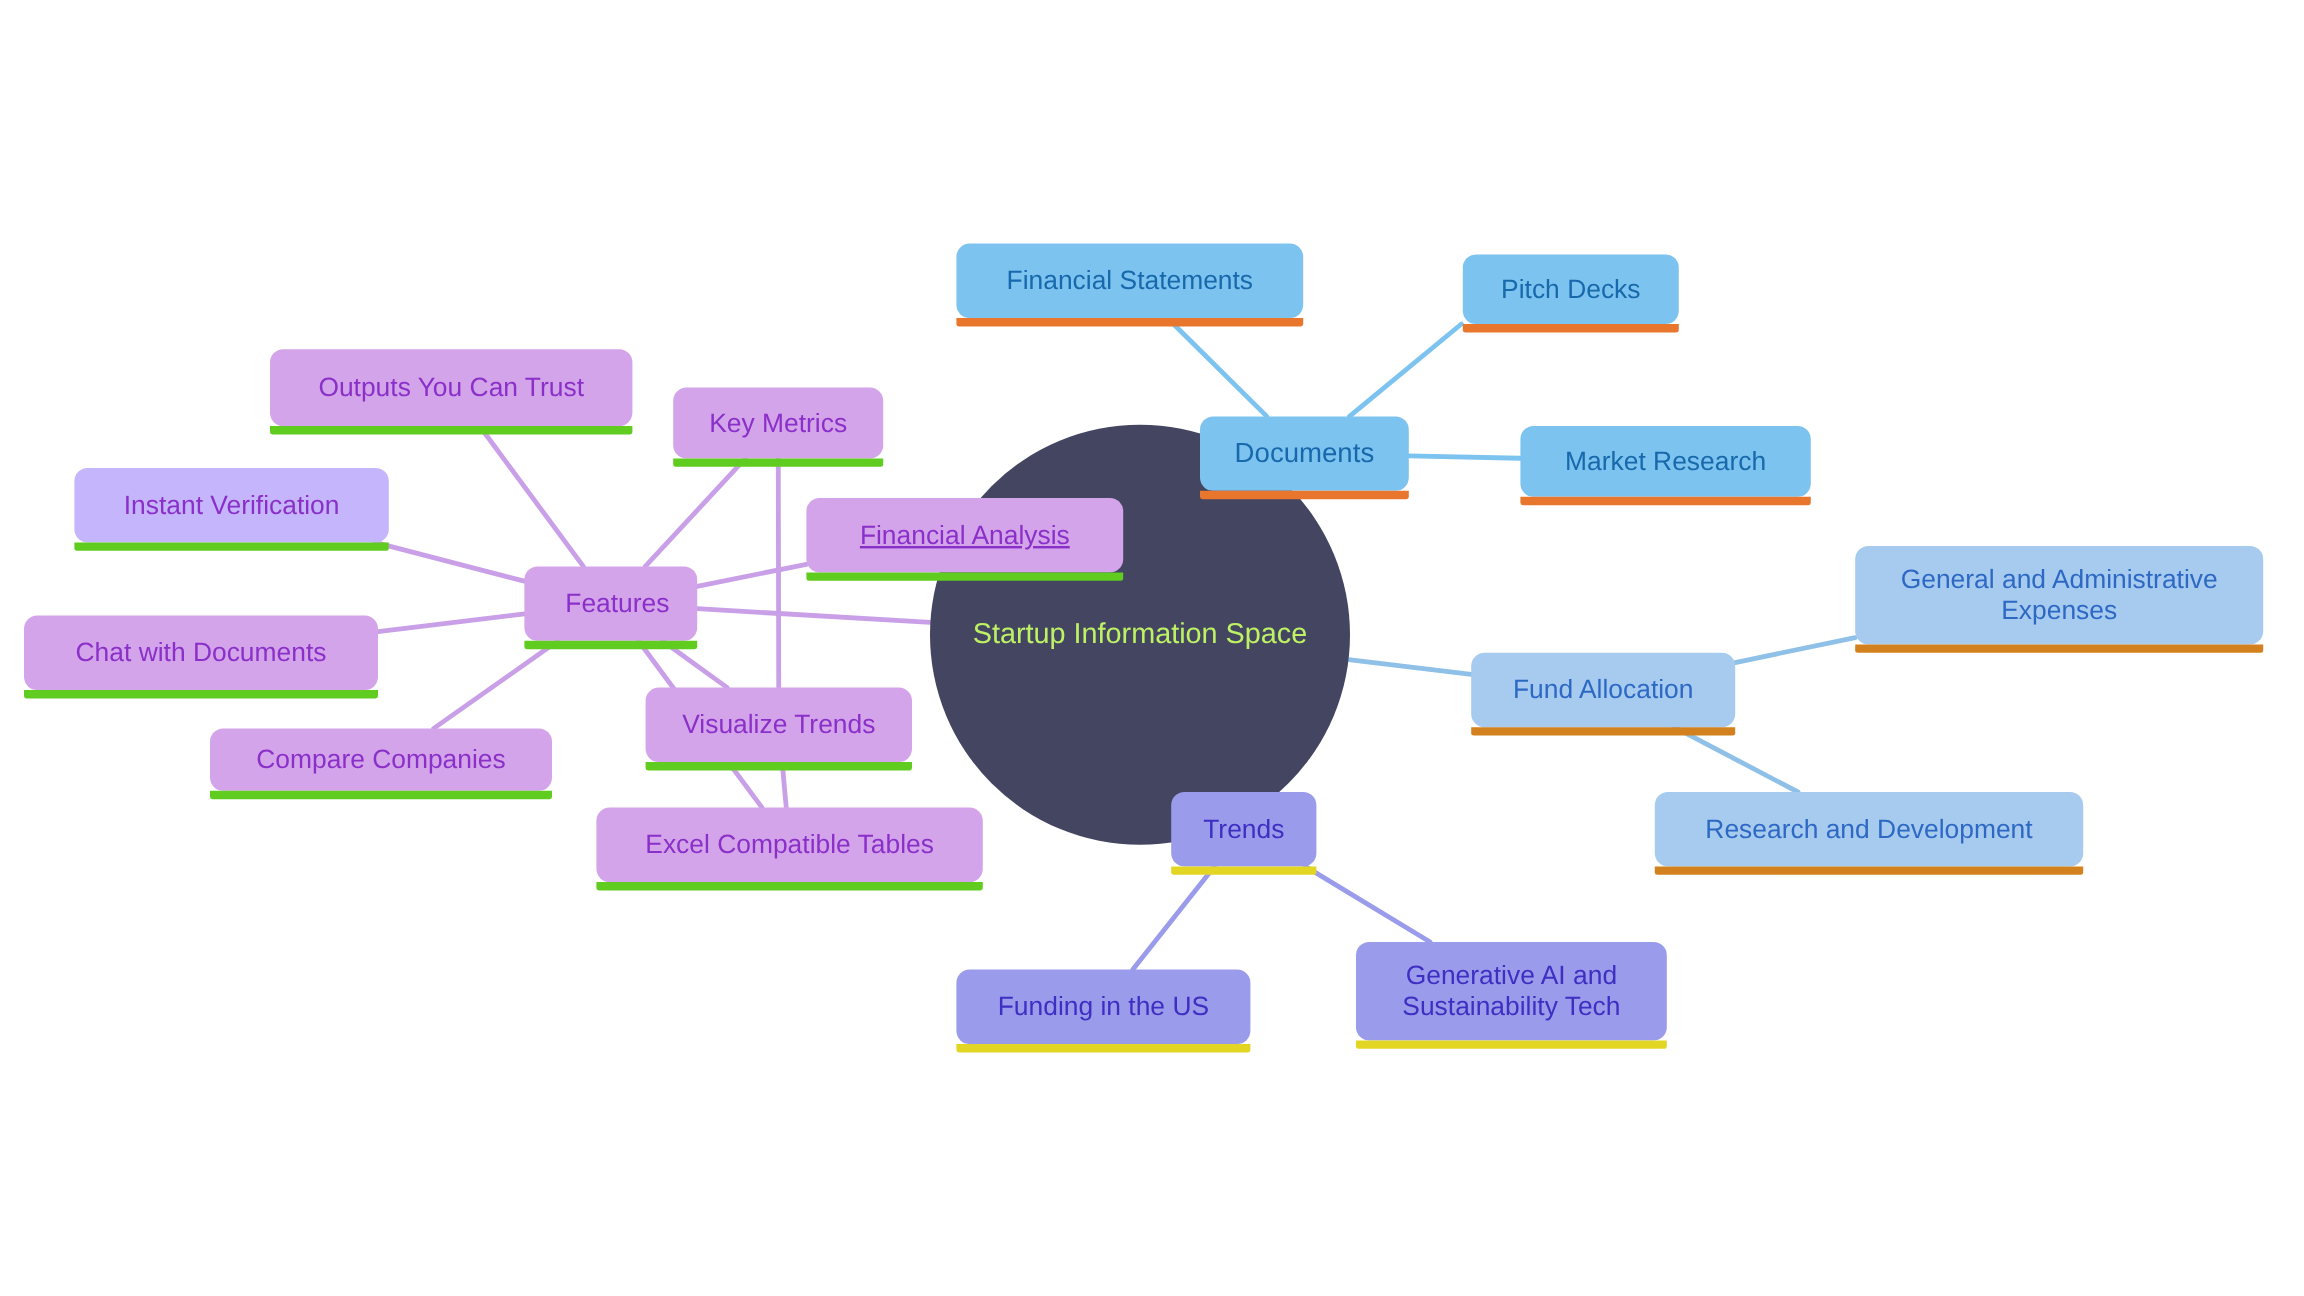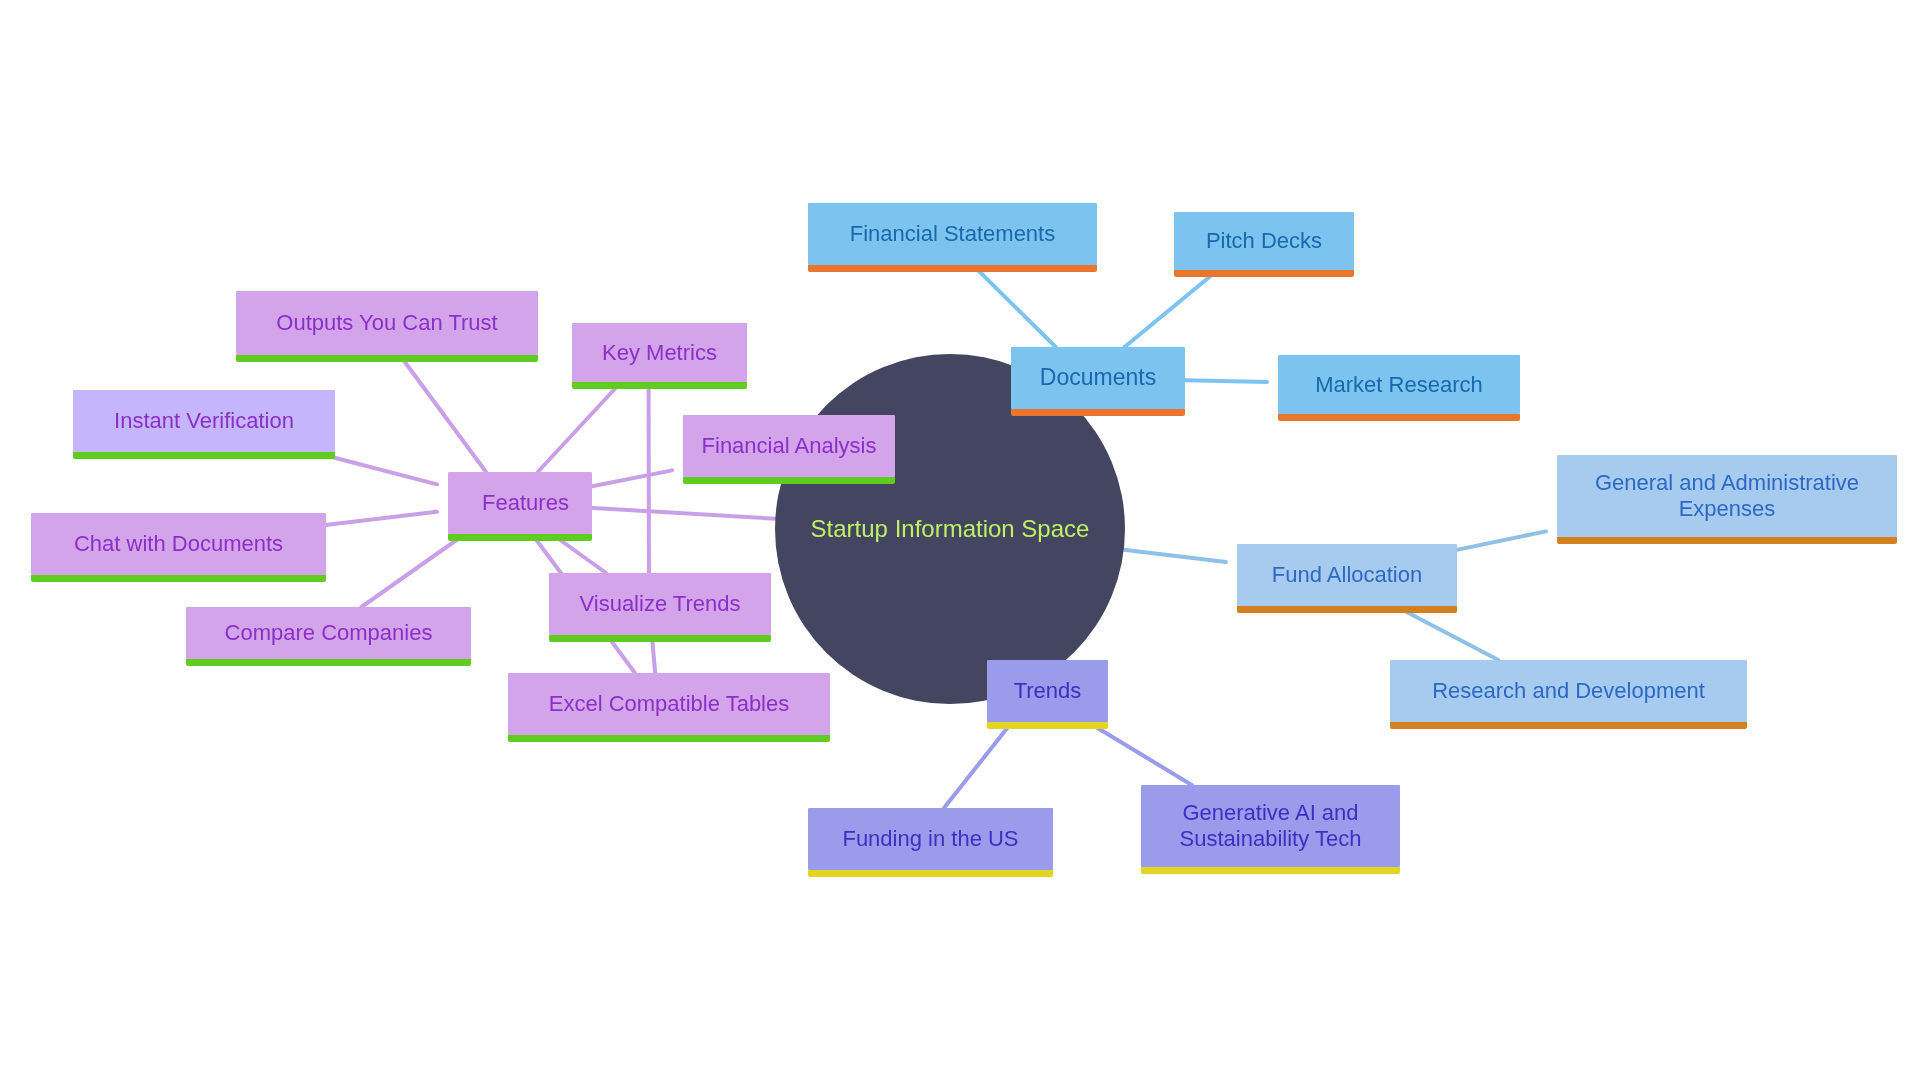--- a/index.html
+++ b/index.html
@@ -23,29 +23,28 @@
   #edges {
     position: absolute;
     left: 0; top: 0;
     width: 1920px;
     height: 1080px;
     z-index: 1;
   }
   .node {
     position: absolute;
     box-sizing: border-box;
-    border-radius: 1px;
+    border-radius: 11px;
     display: flex;
     align-items: center;
     justify-content: center;
     text-align: center;
     z-index: 5;
     line-height: 1.18;
     white-space: pre-line;
-    margin-left: 11px;
   }
   .node .underline {
     position: absolute;
     left: 0;
     bottom: -7px;
     height: 7px;
     width: 100%;
     border-radius: 0 0 2px 2px;
   }
   .central {
@@ -80,27 +79,27 @@
       <line x1="648.558648111332" y1="382" x2="648.9383697813121" y2="573" stroke="#c9a0e8" stroke-width="4" stroke-linecap="round"></line>
       <line x1="1123.7704303068977" y1="549.7083932490085" x2="1226" y2="561.8911917098445" stroke="#8fc0e8" stroke-width="4" stroke-linecap="round"></line>
       <line x1="1446" y1="552.1315789473684" x2="1546" y2="531.3421052631579" stroke="#8fc0e8" stroke-width="4" stroke-linecap="round"></line>
       <line x1="1395.1939655172414" y1="606" x2="1498.3060344827586" y2="660" stroke="#8fc0e8" stroke-width="4" stroke-linecap="round"></line>
       <line x1="1032.4271205309815" y1="683.3721794915491" x2="1019.9475308641976" y2="660" stroke="#9a9ceb" stroke-width="4" stroke-linecap="round"></line>
       <line x1="1011.9932432432432" y1="722" x2="944.0067567567568" y2="808" stroke="#9a9ceb" stroke-width="4" stroke-linecap="round"></line>
       <line x1="1087.7074074074073" y1="722" x2="1191.7740740740742" y2="785" stroke="#9a9ceb" stroke-width="4" stroke-linecap="round"></line>
     </svg>
   <div id="nodes-layer">
       <div class="node" style="left: 797px; top: 203px; width: 289px; height: 62px; background: rgb(125, 195, 240); color: rgb(23, 105, 172); font-size: 22px;"><span>Financial Statements</span><span class="underline" style="background: rgb(232, 118, 44);"></span></div>
-      <div class="node" style="left: 1163px; top: 212px; width: 180px; height: 58px; background: rgb(125, 195, 240); color: rgb(23, 105, 172); font-size: 22px;"><span>Pitch Decks</span><span class="underline" style="background: rgb(232, 118, 44);"></span></div>
+      <div class="node" style="left: 1219px; top: 212px; width: 180px; height: 58px; background: rgb(125, 195, 240); color: rgb(23, 105, 172); font-size: 22px;"><span>Pitch Decks</span><span class="underline" style="background: rgb(232, 118, 44);"></span></div>
       <div class="node" style="left: 1000px; top: 347px; width: 174px; height: 62px; background: rgb(125, 195, 240); color: rgb(23, 105, 172); font-size: 23px;"><span>Documents</span><span class="underline" style="background: rgb(232, 118, 44);"></span></div>
       <div class="node" style="left: 1267px; top: 355px; width: 242px; height: 59px; background: rgb(125, 195, 240); color: rgb(23, 105, 172); font-size: 22px;"><span>Market Research</span><span class="underline" style="background: rgb(232, 118, 44);"></span></div>
       <div class="node" style="left: 225px; top: 291px; width: 302px; height: 64px; background: rgb(211, 164, 234); color: rgb(139, 47, 201); font-size: 22px;"><span>Outputs You Can Trust</span><span class="underline" style="background: rgb(96, 204, 31);"></span></div>
       <div class="node" style="left: 561px; top: 323px; width: 175px; height: 59px; background: rgb(211, 164, 234); color: rgb(139, 47, 201); font-size: 22px;"><span>Key Metrics</span><span class="underline" style="background: rgb(96, 204, 31);"></span></div>
       <div class="node" style="left: 62px; top: 390px; width: 262px; height: 62px; background: #c4b5fd; color: rgb(139, 47, 201); font-size: 22px;"><span>Instant Verification</span><span class="underline" style="background: rgb(96, 204, 31);"></span></div>
-      <div class="node" style="left: 672px; top: 415px; width: 212px; height: 62px; background: rgb(211, 164, 234); color: rgb(139, 47, 201); font-size: 22px;"><span>Financial Analysis</span><span class="underline" style="background: rgb(96, 204, 31);"></span></div>
+      <div class="node" style="left: 672px; top: 415px; width: 264px; height: 62px; background: rgb(211, 164, 234); color: rgb(139, 47, 201); font-size: 22px; text-decoration: underline;"><span>Financial Analysis</span><span class="underline" style="background: rgb(96, 204, 31);"></span></div>
       <div class="node" style="left: 437px; top: 472px; width: 144px; height: 62px; background: rgb(211, 164, 234); color: rgb(139, 47, 201); font-size: 22px; padding-left: 11px;"><span>Features</span><span class="underline" style="background: rgb(96, 204, 31);"></span></div>
       <div class="node" style="left: 20px; top: 513px; width: 295px; height: 62px; background: rgb(211, 164, 234); color: rgb(139, 47, 201); font-size: 22px;"><span>Chat with Documents</span><span class="underline" style="background: rgb(96, 204, 31);"></span></div>
       <div class="node" style="left: 538px; top: 573px; width: 222px; height: 62px; background: rgb(211, 164, 234); color: rgb(139, 47, 201); font-size: 22px;"><span>Visualize Trends</span><span class="underline" style="background: rgb(96, 204, 31);"></span></div>
       <div class="node" style="left: 175px; top: 607px; width: 285px; height: 52px; background: rgb(211, 164, 234); color: rgb(139, 47, 201); font-size: 22px;"><span>Compare Companies</span><span class="underline" style="background: rgb(96, 204, 31);"></span></div>
       <div class="node" style="left: 497px; top: 673px; width: 322px; height: 62px; background: rgb(211, 164, 234); color: rgb(139, 47, 201); font-size: 22px;"><span>Excel Compatible Tables</span><span class="underline" style="background: rgb(96, 204, 31);"></span></div>
       <div class="node" style="left: 1226px; top: 544px; width: 220px; height: 62px; background: rgb(166, 203, 239); color: rgb(45, 104, 196); font-size: 22px;"><span>Fund Allocation</span><span class="underline" style="background: rgb(210, 129, 30);"></span></div>
       <div class="node" style="left: 1546px; top: 455px; width: 340px; height: 82px; background: rgb(166, 203, 239); color: rgb(45, 104, 196); font-size: 22px;"><span>General and Administrative
 Expenses</span><span class="underline" style="background: rgb(210, 129, 30);"></span></div>
       <div class="node" style="left: 1379px; top: 660px; width: 357px; height: 62px; background: rgb(166, 203, 239); color: rgb(45, 104, 196); font-size: 22px;"><span>Research and Development</span><span class="underline" style="background: rgb(210, 129, 30);"></span></div>
       <div class="node" style="left: 976px; top: 660px; width: 121px; height: 62px; background: rgb(154, 156, 235); color: rgb(62, 46, 194); font-size: 22px;"><span>Trends</span><span class="underline" style="background: rgb(227, 213, 36);"></span></div>

